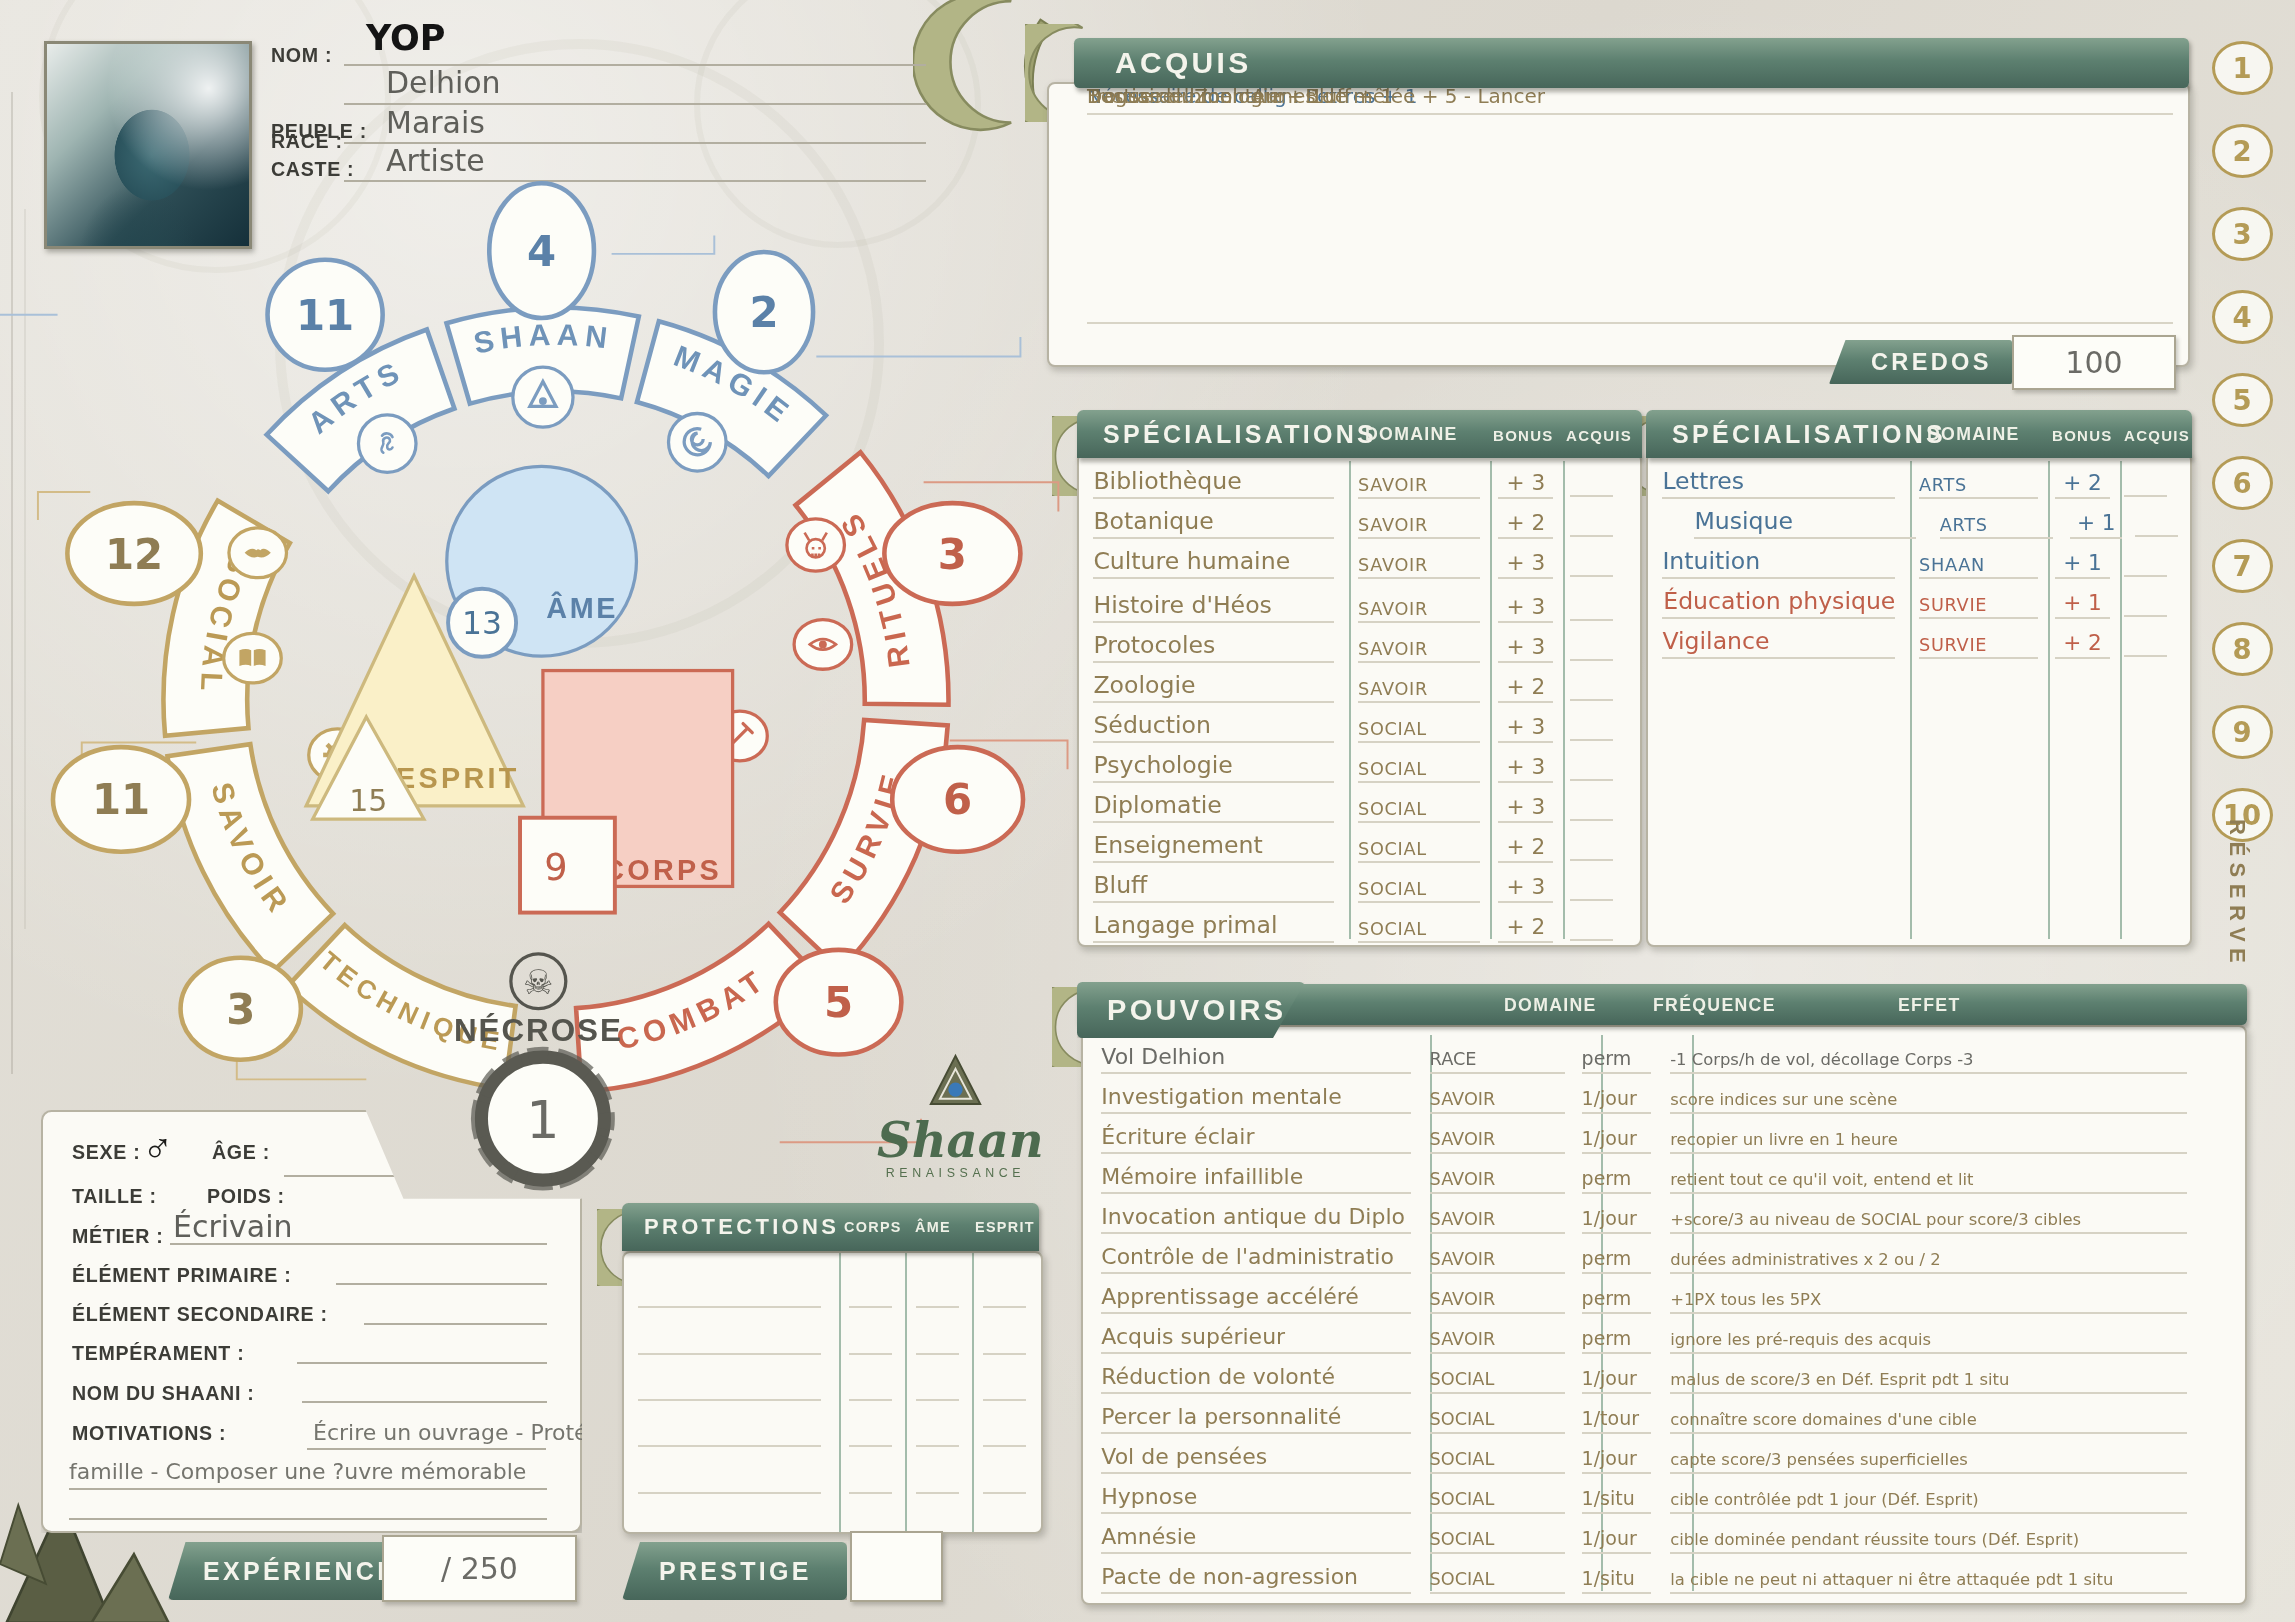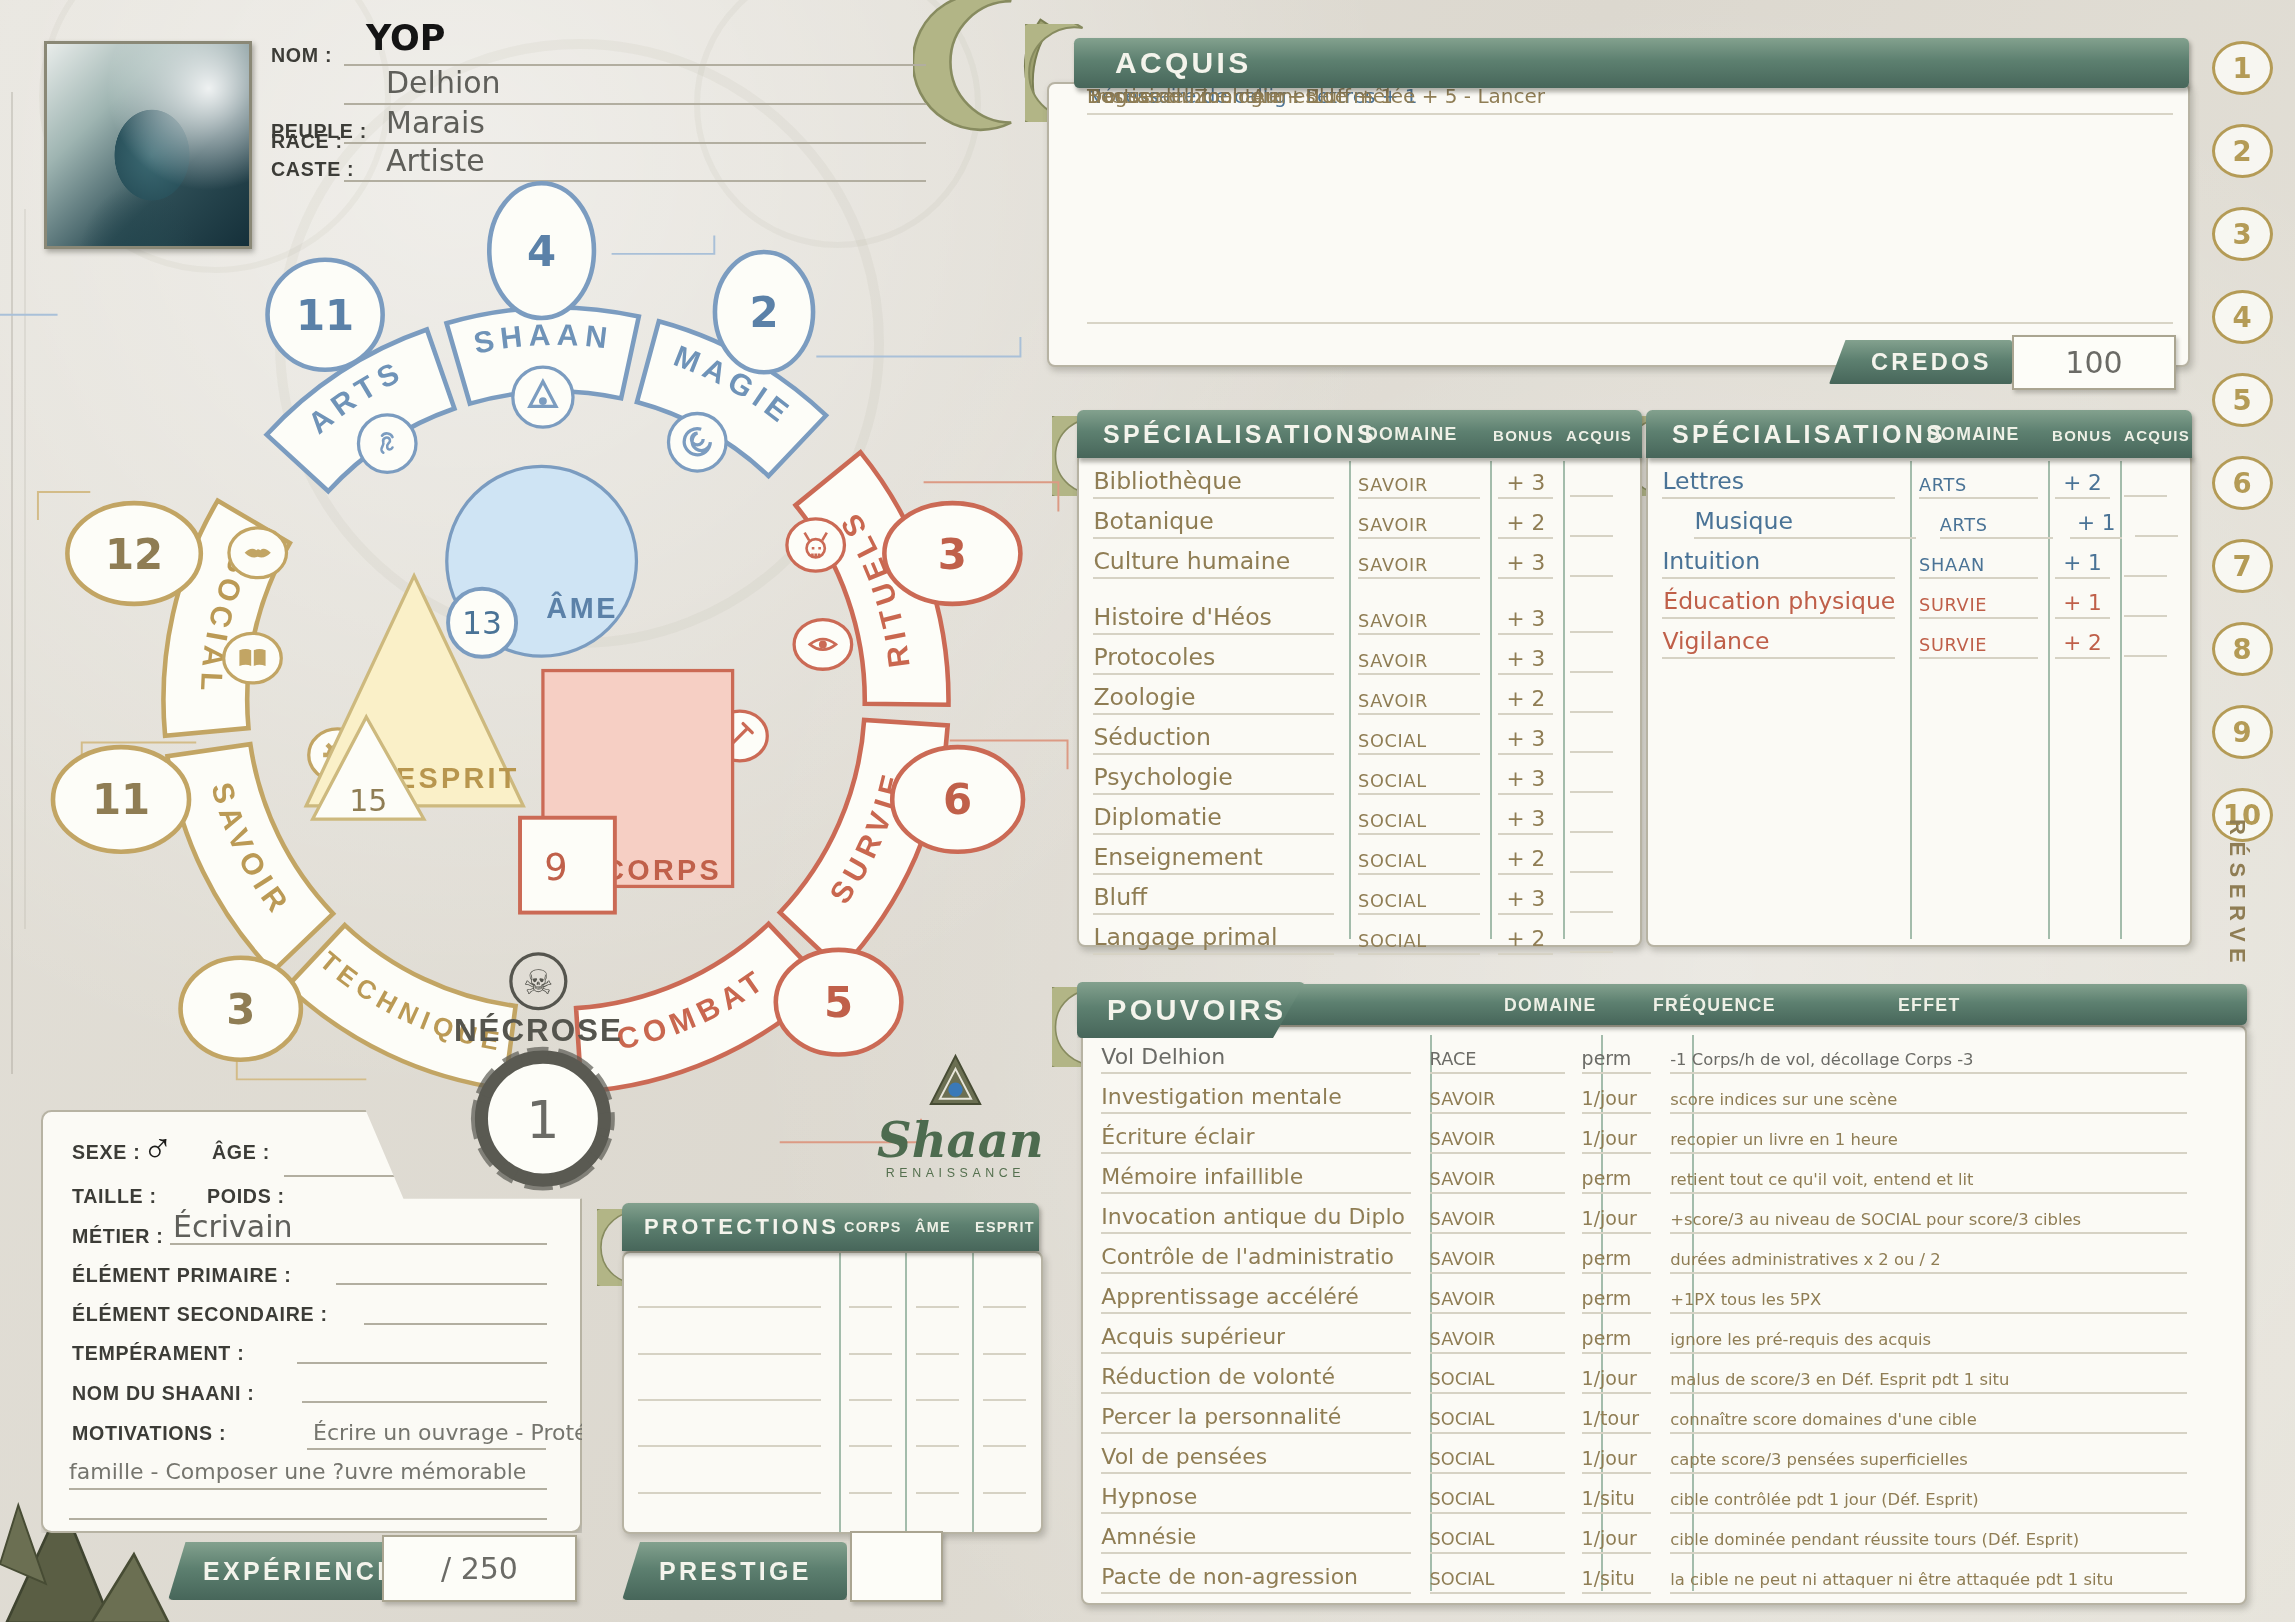--- a/index.html
+++ b/index.html
@@ -339,21 +339,21 @@
 
         <div class="trow" style="height:40px;">
           <div class="cell spec-name" style="width: 241px; margin-left: 14.4px; color: rgb(143, 125, 84);">Culture humaine</div>
           <div class="cell spec-dom" style="width: 122px; margin-left: 23.6px; color: rgb(143, 125, 84);">SAVOIR</div>
           <div class="cell spec-bonus" style="width: 55px; margin-left: 18.3px; color: rgb(143, 125, 84);">+ 3</div>
           <div class="nocell" style="width:77px;">
             <div class="acqline"></div>
           </div>
         </div>
 
-        <div class="trow" style="height:56px;border-radius:12px;">
+        <div class="trow" style="height:44px;border-radius:12px;">
           <div class="cell spec-name" style="width: 241px; margin-left: 14.4px; color: rgb(143, 125, 84);">Histoire d'Héos</div>
           <div class="cell spec-dom" style="width: 122px; margin-left: 23.6px; color: rgb(143, 125, 84);">SAVOIR</div>
           <div class="cell spec-bonus" style="width: 55px; margin-left: 18.3px; color: rgb(143, 125, 84);">+ 3</div>
           <div class="nocell" style="width:77px;">
             <div class="acqline"></div>
           </div>
         </div>
 
         <div class="trow" style="height:40px;">
           <div class="cell spec-name" style="width: 241px; margin-left: 14.4px; color: rgb(143, 125, 84);">Protocoles</div>

